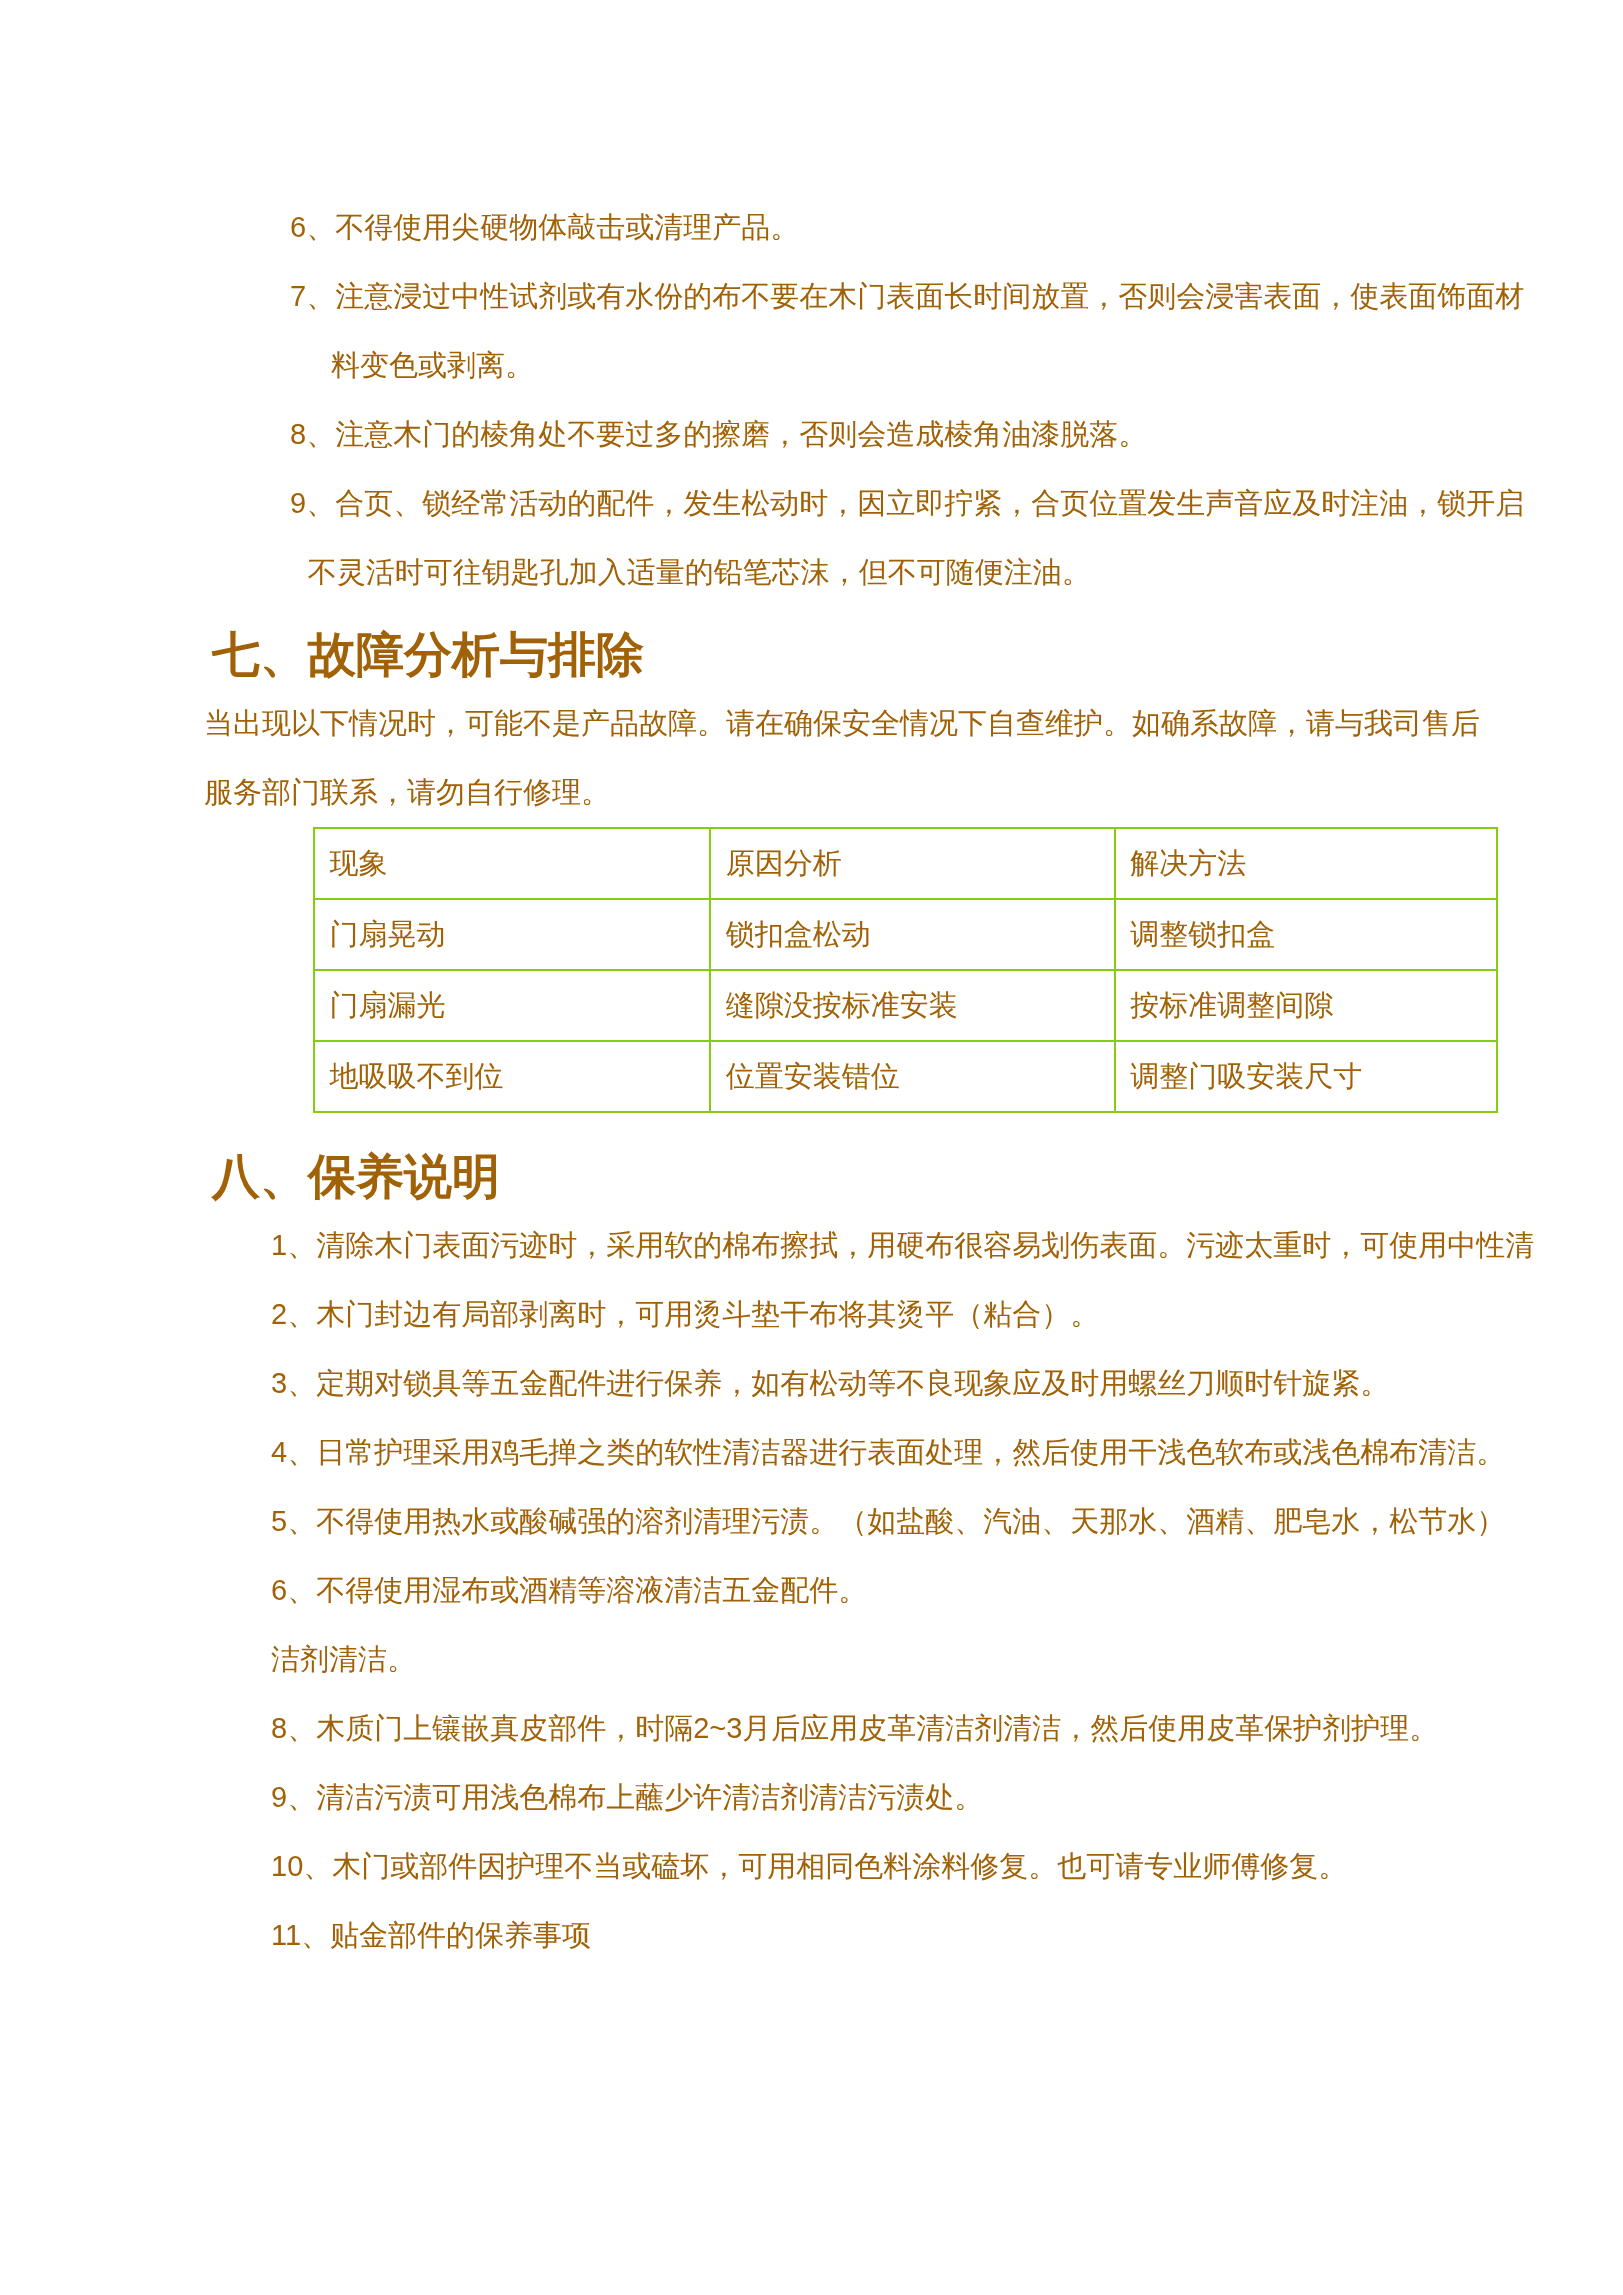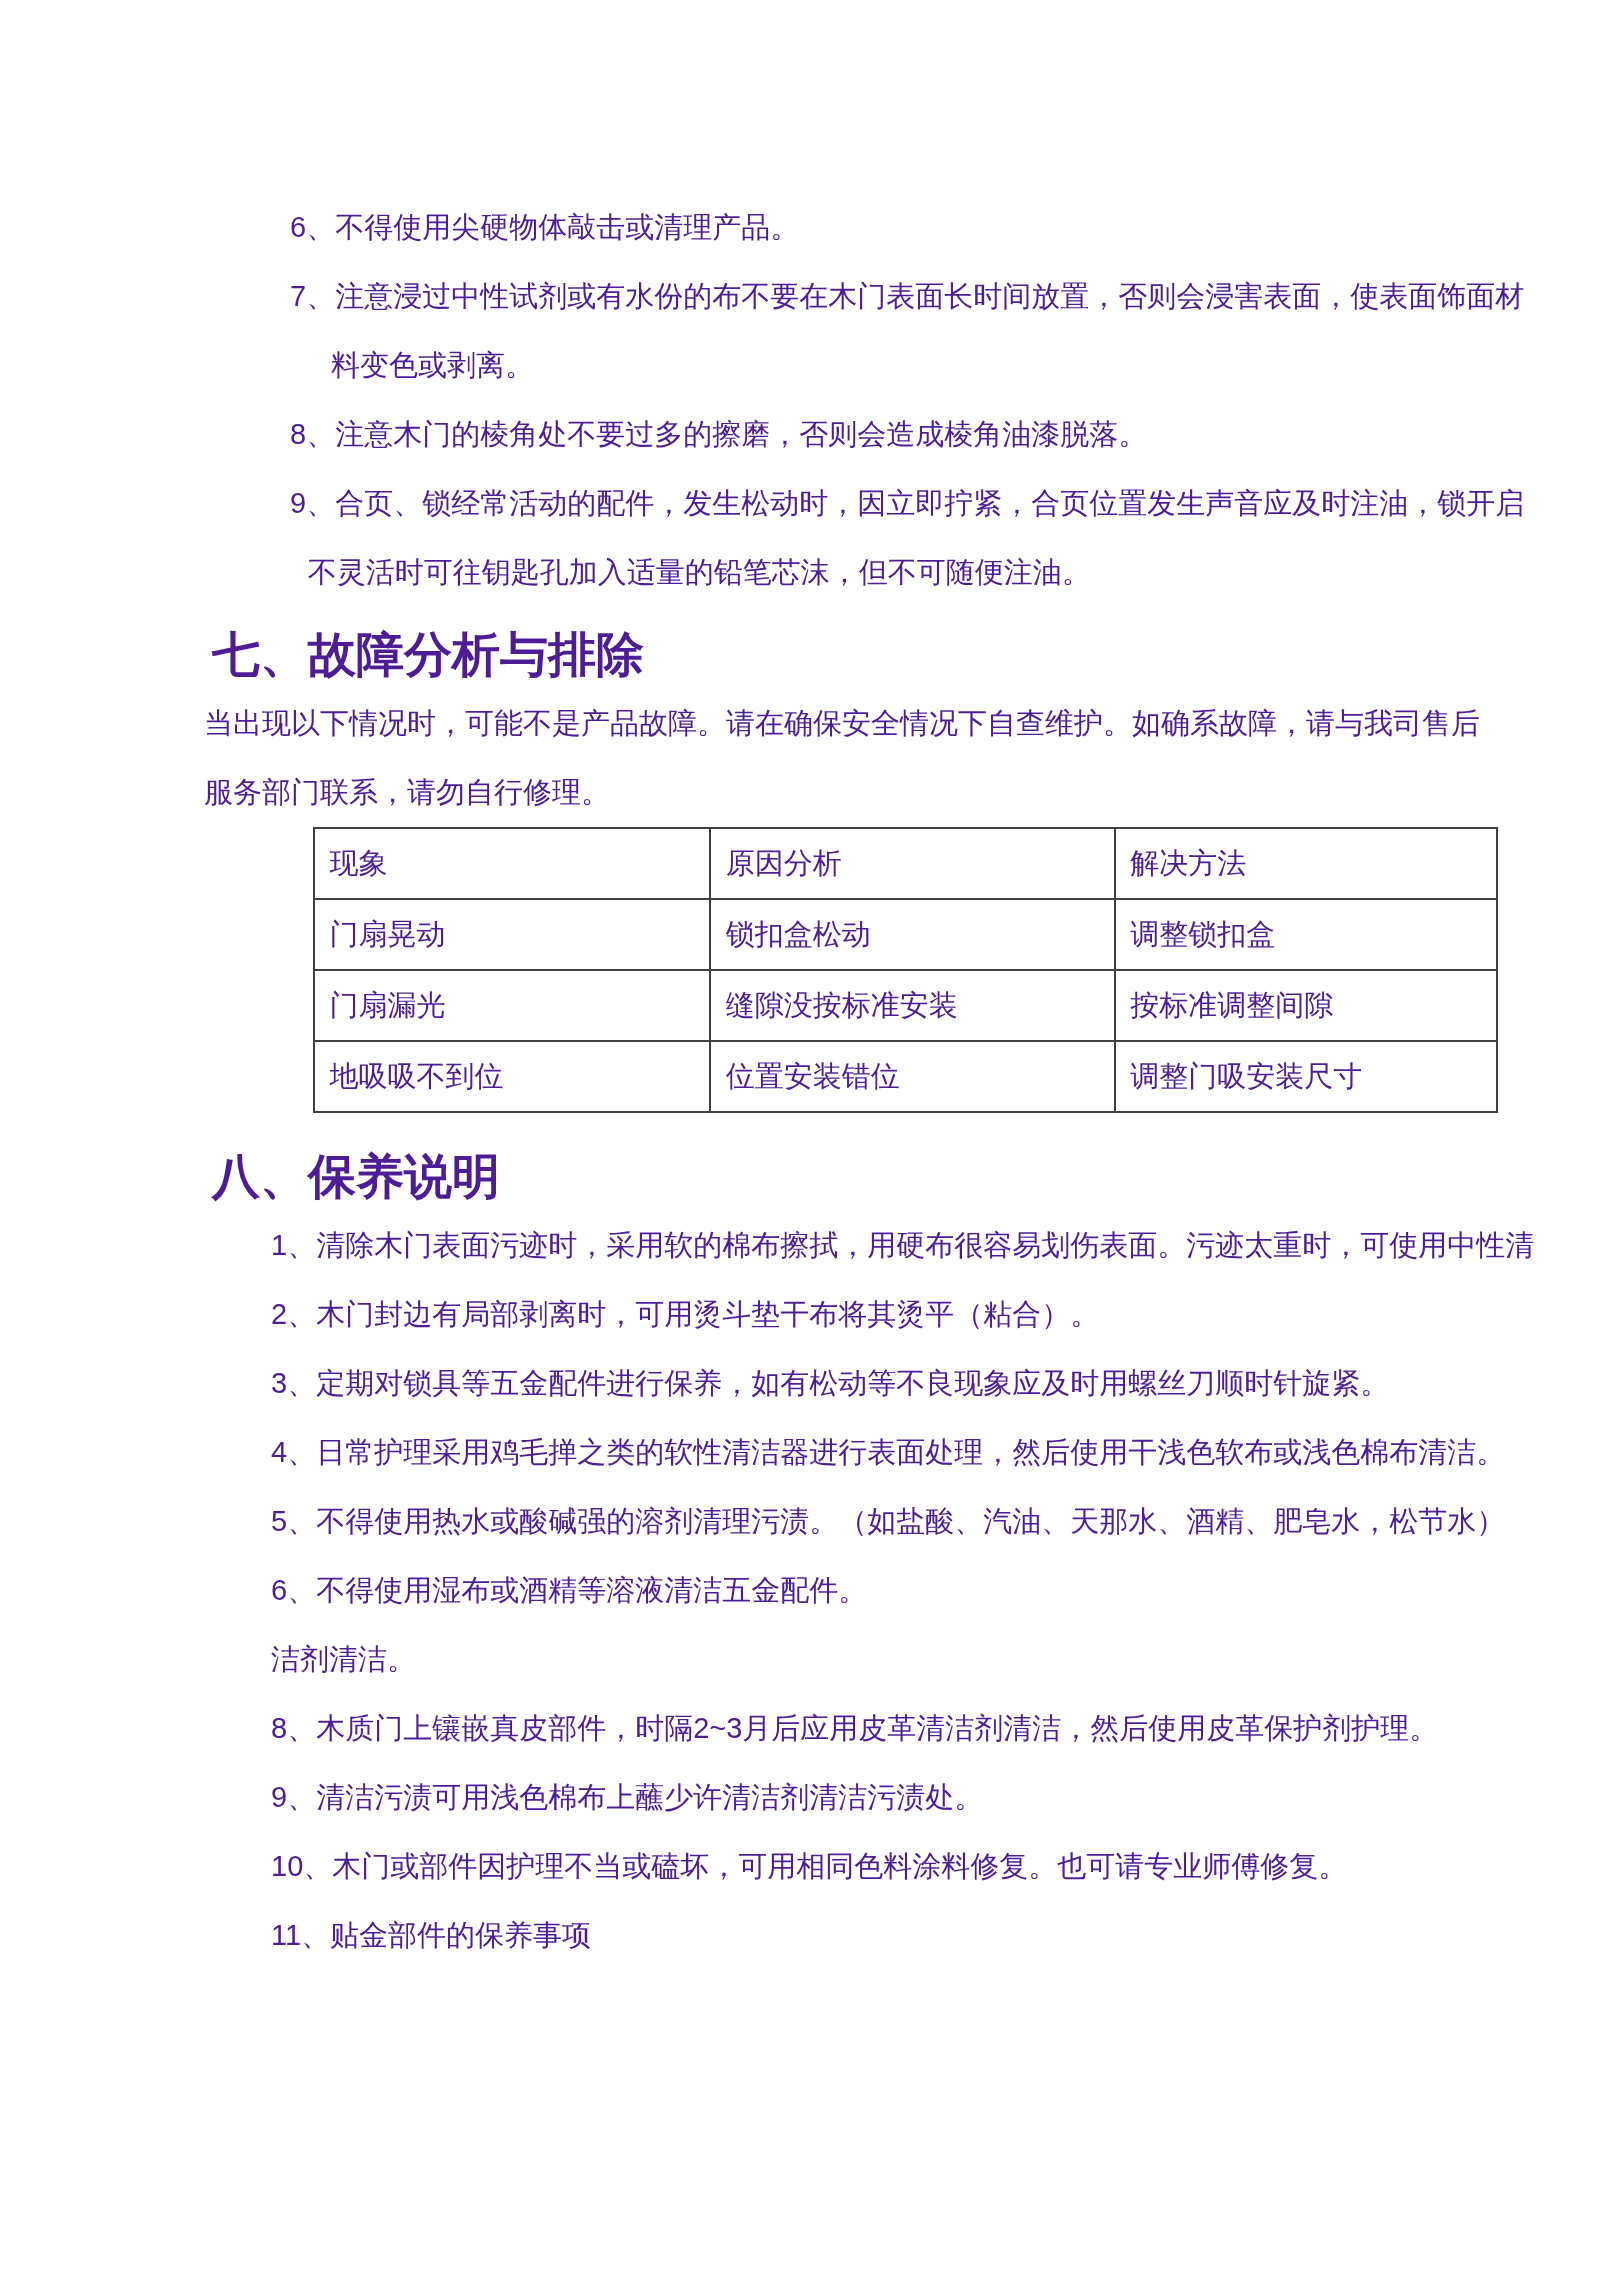--- a/index.html
+++ b/index.html
@@ -8,21 +8,21 @@
     width: 1623px;
     height: 2295px;
     margin: 0 auto;
     background: #ffffff;
     overflow: hidden;
     box-sizing: border-box;
     padding: 193px 65px 0 98px;
     font-family: "Liberation Sans", "DejaVu Sans", sans-serif;
     font-size: 29px;
     line-height: 69px;
-    color: #4c1d95;
+    color: #a16207;
   }
   .line { white-space: nowrap; }
   .top-item { margin-left: 192px; }
   .top-item .cont-a { margin-left: 41px; }
   .top-item .cont-b { margin-left: 17.7px; }
   .heading {
     margin-left: 114px;
     font-size: 48px;
     font-weight: bold;
     line-height: 69px;
@@ -32,21 +32,21 @@
   .heading-care { margin-top: 29.4px; }
   .intro { margin-left: 106px; }
   table.fault {
     border-collapse: collapse;
     margin: 0 0 0 215px;
     width: 1156px;
     table-layout: fixed;
   }
   table.fault { border: 2.6px solid #000; }
   table.fault td {
-    border: 2px solid #404040;
+    border: 2px solid #84cc16;
     height: 62px;
     padding: 0 0 0 14.4px;
     vertical-align: middle;
     font-size: 29px;
     white-space: nowrap;
   }
   td.c1 { width: 380px; }
   td.c2 { width: 388px; }
   td.c3 { width: 366px; }
   .care-item { margin-left: 173px; }

